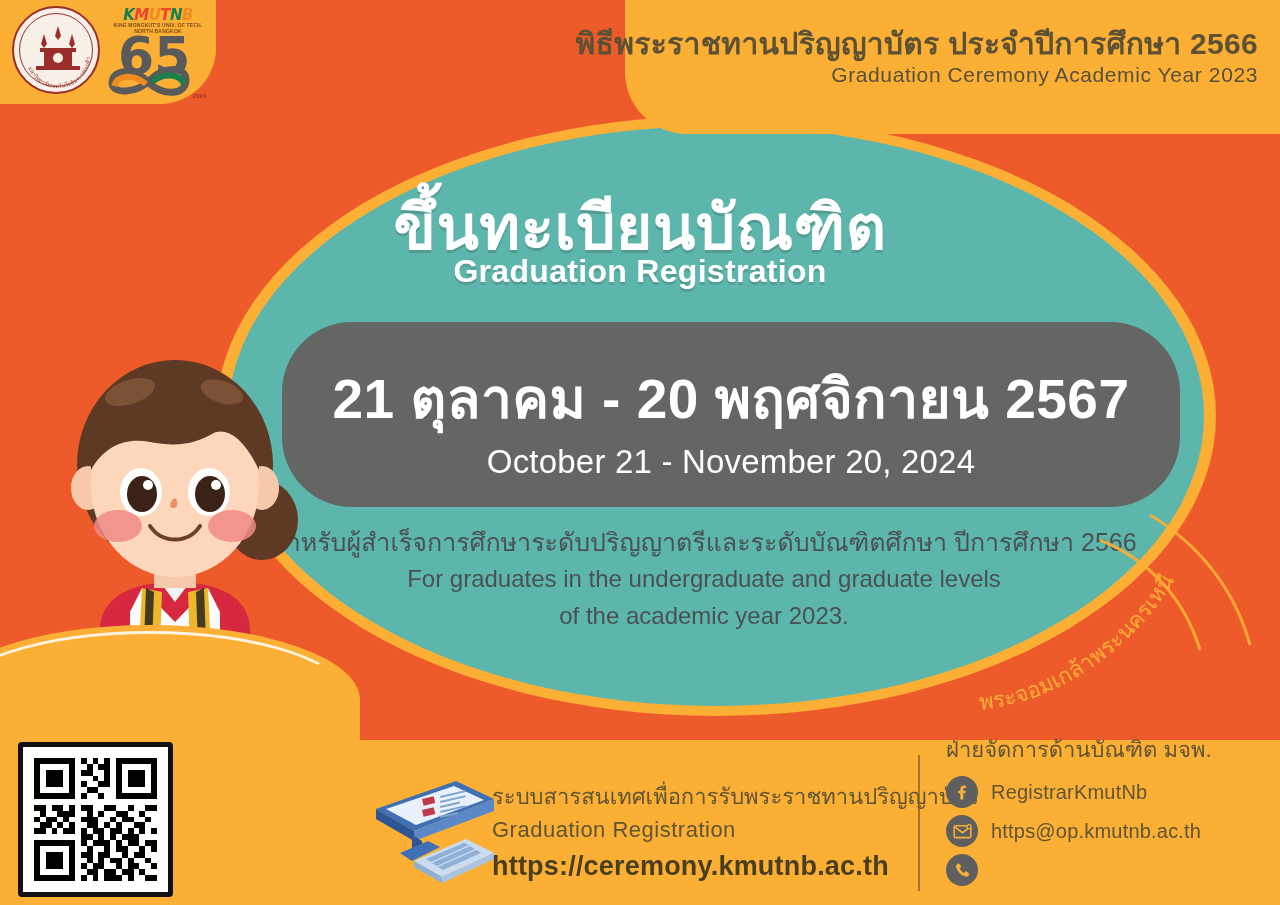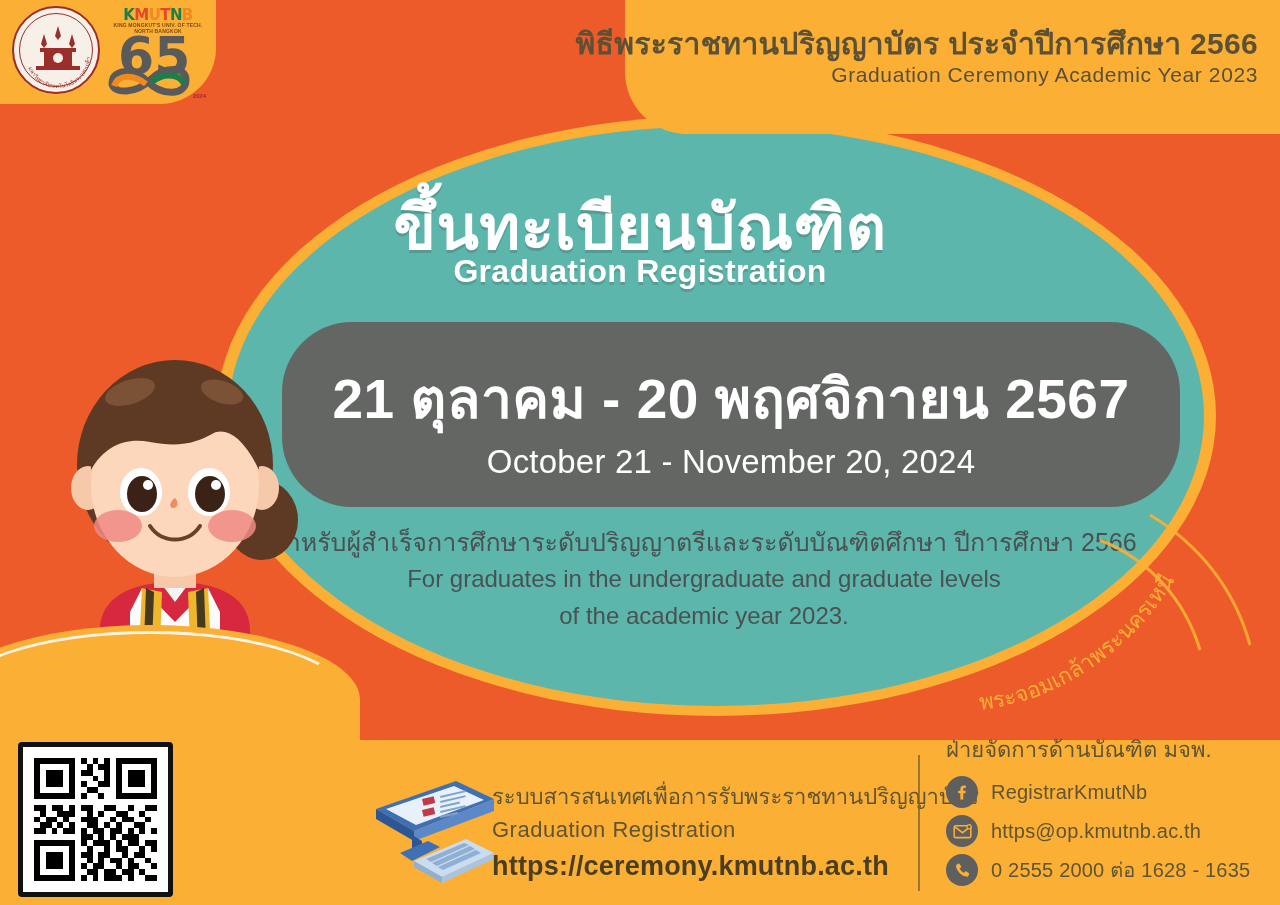--- a/index.html
+++ b/index.html
@@ -39,20 +39,21 @@
   .seal-inner{
     position:absolute;left:5px;top:5px;right:5px;bottom:5px;border-radius:50%;
     border:1.5px solid #9B2D2A;
   }
   
   .logo65{position:absolute;left:104px;top:4px;width:104px;height:96px;z-index:8;}
   .kmut-word{
     position:absolute;left:8px;top:2px;width:92px;text-align:center;
     font-size:15px;font-weight:bold;font-family:"DejaVu Sans",sans-serif;
     letter-spacing:-.6px;
+    font-style:italic;
   }
   .kmut-word .k{color:#1A7F4B;}
   .kmut-word .m{color:#E8452A;}
   .kmut-word .u{color:#F08A1D;}
   .kmut-word .t{color:#E8452A;}
   .kmut-word .n{color:#1A7F4B;}
   .kmut-word .b{color:#F08A1D;}
   .kmut-sub{
     position:absolute;left:8px;top:18px;width:92px;text-align:center;
     font-size:5px;font-weight:bold;color:#7A4A18;letter-spacing:.2px;
@@ -470,17 +471,16 @@
       </span>
       <span class="ctext">https@op.kmutnb.ac.th</span>
     </div>
 
     <div class="crow">
       <span class="cicon">
         <svg width="19" height="19" viewBox="0 0 24 24">
             <path fill="#FBAF35" d="M6.6 3.2c.6-.3 1.3-.1 1.7.5l1.9 2.9c.35.55.25 1.3-.25 1.7l-1.2 1c-.2.2-.25.5-.1.75a11.5 11.5 0 0 0 4.8 4.8c.25.15.55.1.75-.1l1-1.2c.4-.5 1.15-.6 1.7-.25l2.9 1.9c.6.4.8 1.1.5 1.7l-1 2c-.3.6-.95.95-1.6.85C11.3 19.6 4.4 12.7 3.75 6.3c-.1-.65.25-1.3.85-1.6z"></path>
           </svg>
       </span>
-      <span class="ctext">0 2555 2000 ต่อ 1628 - 1635</span>
     </div>
   </div>
 
 </div>
 
 </body></html>

